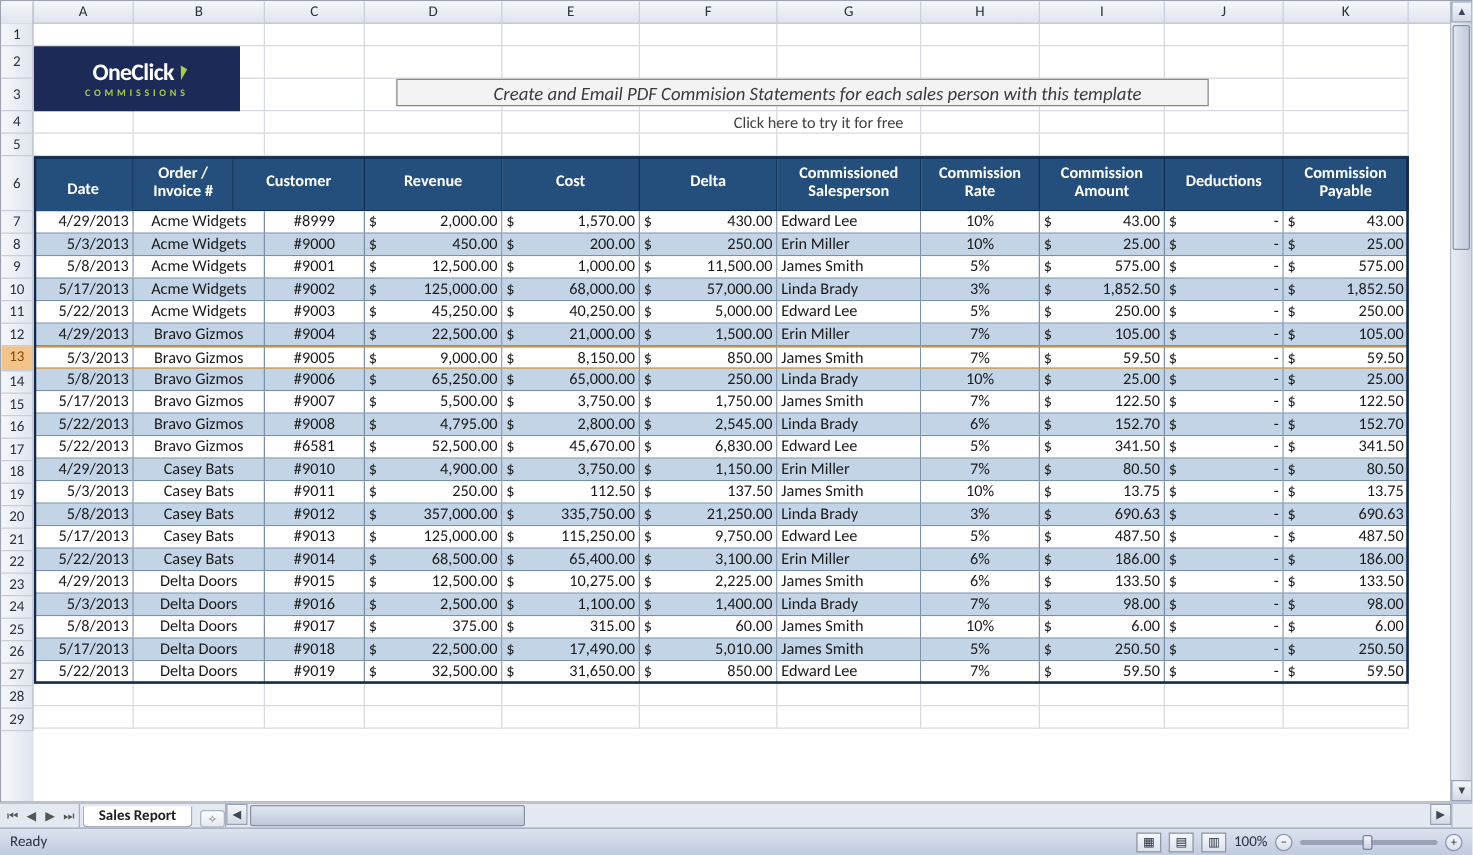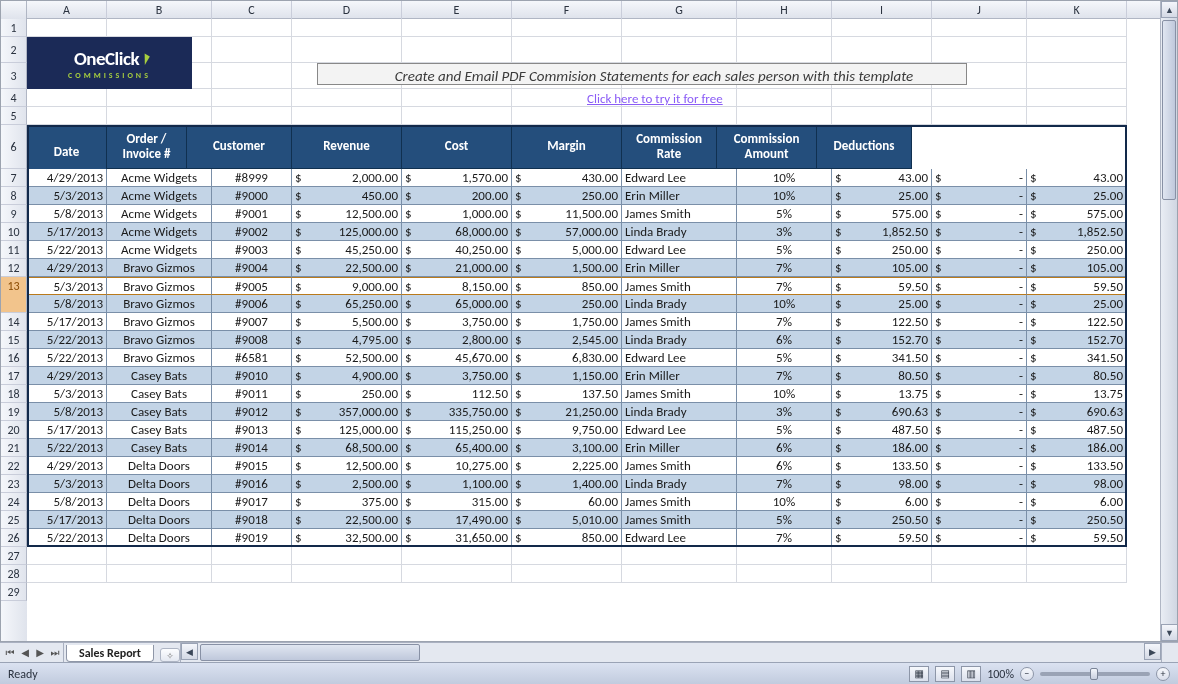--- a/index.html
+++ b/index.html
@@ -121,22 +121,21 @@
   .banner {
     font-style: italic;
     font-size: 15px;
     color: #3b3b3b;
     text-align: center;
     border: 1px solid #888;
     background: #f3f3f3;
     padding: 2px 6px;
   }
   .trylink {
-    color: #8b5cf6;
-    text-decoration: underline;
+    color: #404040;
     font-size: 13px;
   }
   .tbl-header {
     background: #244e7c;
     color: #fff;
     font-weight: bold;
     text-align: center;
     border-right: 1px solid #103050;
     border-bottom: 1px solid #103050;
     line-height: 1.1;
@@ -265,21 +264,21 @@
             <div class="row-header" style="height: 26px; line-height: 26px;">3</div>
             <div class="row-header" style="height: 18px; line-height: 18px;">4</div>
             <div class="row-header" style="height: 18px; line-height: 18px;">5</div>
             <div class="row-header" style="height: 44px; line-height: 44px;">6</div>
             <div class="row-header" style="height: 18px; line-height: 18px;">7</div>
             <div class="row-header" style="height: 18px; line-height: 18px;">8</div>
             <div class="row-header" style="height: 18px; line-height: 18px;">9</div>
             <div class="row-header" style="height: 18px; line-height: 18px;">10</div>
             <div class="row-header" style="height: 18px; line-height: 18px;">11</div>
             <div class="row-header" style="height: 18px; line-height: 18px;">12</div>
-            <div class="row-header selected" style="height: 36px; line-height: 18px;">13</div>
+            <div class="row-header selected" style="height: 20px; line-height: 18px;">13</div>
             <div class="row-header" style="height: 18px; line-height: 18px;">14</div>
             <div class="row-header" style="height: 18px; line-height: 18px;">15</div>
             <div class="row-header" style="height: 18px; line-height: 18px;">16</div>
             <div class="row-header" style="height: 18px; line-height: 18px;">17</div>
             <div class="row-header" style="height: 18px; line-height: 18px;">18</div>
             <div class="row-header" style="height: 18px; line-height: 18px;">19</div>
             <div class="row-header" style="height: 18px; line-height: 18px;">20</div>
             <div class="row-header" style="height: 18px; line-height: 18px;">21</div>
             <div class="row-header" style="height: 18px; line-height: 18px;">22</div>
             <div class="row-header" style="height: 18px; line-height: 18px;">23</div>
@@ -356,24 +355,26 @@
                 <div class="cell cI" style="height: 18px;"></div>
                 <div class="cell cJ" style="height: 18px;"></div>
                 <div class="cell cK" style="height: 18px;"></div>
               </div>
               <div class="grid-row" style="height: 44px;">
                 <div class="cell tbl-header cA" style="height: 56px;">Date</div>
                 <div class="cell tbl-header cC" style="height: 44px;">Order / Invoice #</div>
                 <div class="cell tbl-header cB" style="height: 44px;">Customer</div>
                 <div class="cell tbl-header cD" style="height: 44px;">Revenue</div>
                 <div class="cell tbl-header cE" style="height: 44px;">Cost</div>
-                <div class="cell tbl-header cF" style="height: 44px;">Margin</div>
+                <div class="cell tbl-header cF" style="height: 44px;">Delta</div>
+                <div class="cell tbl-header cG" style="height: 44px;">Commissioned Salesperson</div>
                 <div class="cell tbl-header cH" style="height: 44px;">Commission Rate</div>
                 <div class="cell tbl-header cI" style="height: 44px;">Commission Amount</div>
                 <div class="cell tbl-header cJ" style="height: 44px;">Deductions</div>
+                <div class="cell tbl-header cK" style="height: 44px;">Commission Payable</div>
               </div>
               <div class="grid-row" style="height: 18px;">
                 <div class="cell data-cell cA band-even txt-right">4/29/2013</div>
                 <div class="cell data-cell cB band-even txt-center">Acme Widgets</div>
                 <div class="cell data-cell cC band-even txt-center">#8999</div>
                 <div class="cell data-cell money cD band-even">
                   <span class="sym">$</span>
                   <span class="val">2,000.00</span>
                 </div>
                 <div class="cell data-cell money cE band-even">

